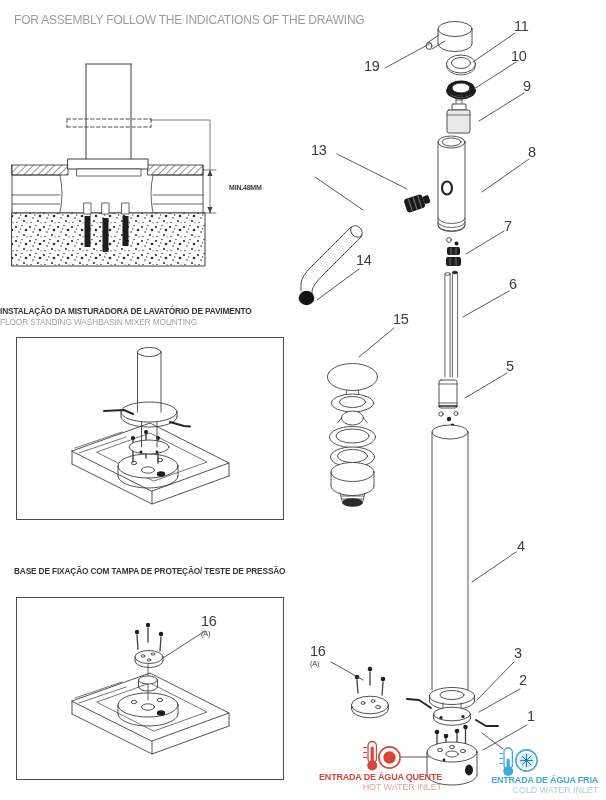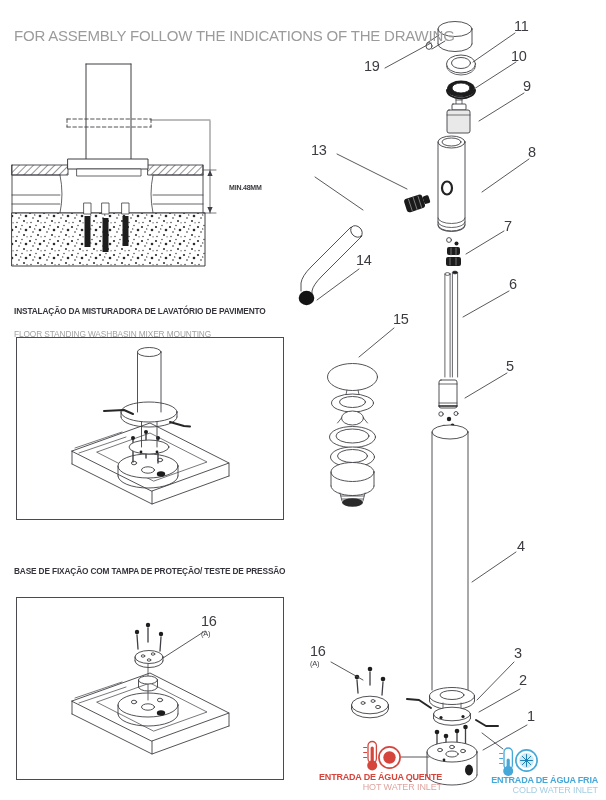--- a/index.html
+++ b/index.html
@@ -1,23 +1,23 @@
 <!DOCTYPE html>
 <html><head>
 <meta charset="utf-8">
 <style>
   html,body{margin:0;padding:0;background:#fff;}
   .page{position:relative;width:606px;height:800px;background:#ffffff;overflow:hidden;
         font-family:"Liberation Sans", sans-serif;}
   .overlay-svg{position:absolute;left:0;top:0;}
   .abs{position:absolute;}
   .pt-title{color:#34343c;font-weight:700;font-size:11.5px;letter-spacing:-0.3px;white-space:nowrap;}
-  .en-title{color:#9b9b9b;font-weight:400;font-size:15px;letter-spacing:-0.2px;white-space:nowrap;margin-top:15px;}
+  .en-title{color:#9b9b9b;font-weight:400;font-size:12px;letter-spacing:-0.2px;white-space:nowrap;margin-top:1px;}
   .sec-pt{color:#34343c;font-weight:700;font-size:8.3px;letter-spacing:-0.15px;white-space:nowrap;}
-  .sec-en{color:#a2a2a2;font-weight:400;font-size:8.3px;letter-spacing:-0.1px;white-space:nowrap;margin-top:13px;}
+  .sec-en{color:#a2a2a2;font-weight:400;font-size:8.3px;letter-spacing:-0.1px;white-space:nowrap;margin-top:1px;}
   .box{position:absolute;border:1.4px solid #4a4a4f;background:transparent;}
   .pnum{position:absolute;color:#3b3b42;font-size:14.5px;line-height:1;letter-spacing:-0.3px;}
   .psub{display:block;font-size:7.5px;margin-top:1px;color:#3b3b42;}
   .dim-label{position:absolute;color:#3a3a40;font-size:7px;font-weight:700;letter-spacing:-0.2px;white-space:nowrap;}
   .inlet{position:absolute;text-align:right;line-height:1.15;}
   .inlet .pt{font-size:9px;font-weight:700;letter-spacing:-0.2px;white-space:nowrap;}
   .inlet .en{font-size:9px;font-weight:400;letter-spacing:-0.1px;white-space:nowrap;}
   .hot .pt{color:#d6453c;} .hot .en{color:#dfa49f;}
   .cold .pt{color:#46a8d8;} .cold .en{color:#a6cee2;}
 </style>
@@ -365,21 +365,21 @@
       </g>
     </g>
   </svg>
 
   <div class="abs" style="left:14px;top:12px;">
     <div class="en-title">FOR ASSEMBLY FOLLOW THE INDICATIONS OF THE DRAWING</div>
   </div>
 
   <div class="dim-label" style="left:229px;top:184px;">MIN.48MM</div>
 
-  <div class="abs" style="left:14px;top:306px;">
+  <div class="abs" style="left:0;top:306px;">
     <div class="sec-pt">INSTALAÇÃO DA MISTURADORA DE LAVATÓRIO DE PAVIMENTO</div>
     <div class="sec-en">FLOOR STANDING WASHBASIN MIXER MOUNTING</div>
   </div>
   <div class="box" style="left:16px;top:337px;width:266px;height:181px;"></div>
 
   <div class="abs" style="left:14px;top:566px;">
     <div class="sec-pt">BASE DE FIXAÇÃO COM TAMPA DE PROTEÇÃO/ TESTE DE PRESSÃO</div>
   </div>
   <div class="box" style="left:16px;top:597px;width:266px;height:181px;"></div>
 

